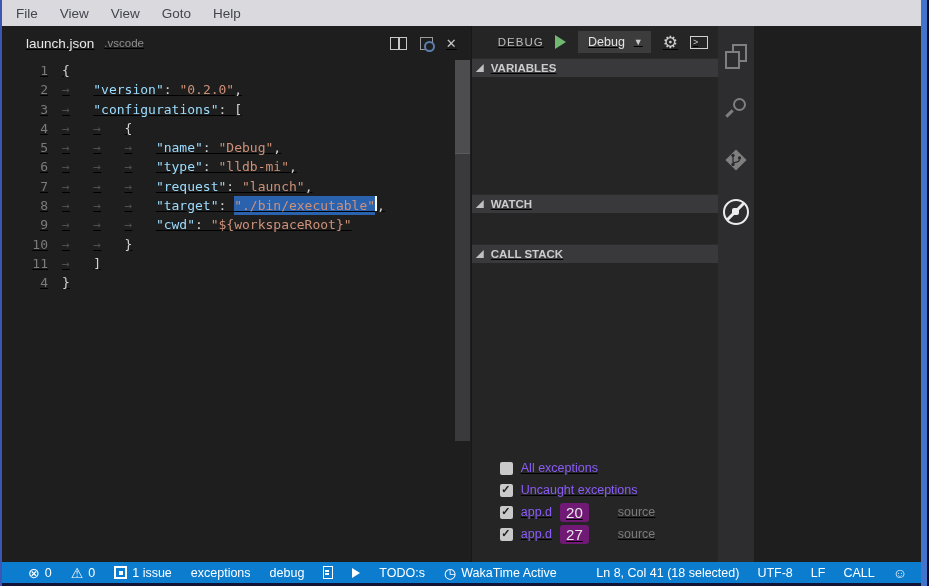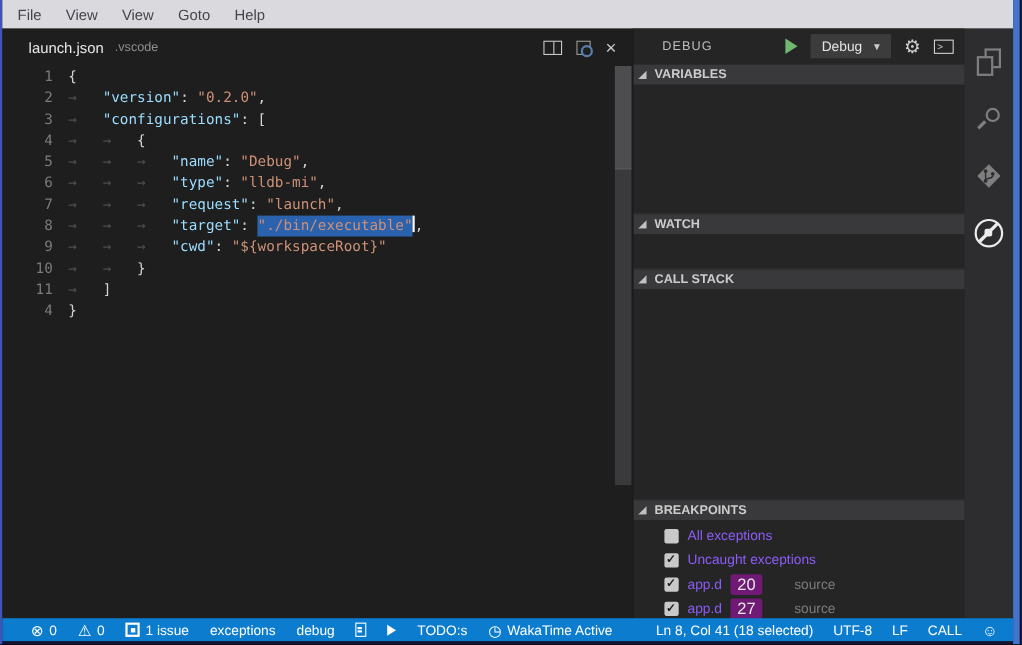--- a/index.html
+++ b/index.html
@@ -11,21 +11,21 @@
   .b-left  { position:absolute; left:0; top:0; width:2px; height:586px; background:#3d55b5; z-index:50; }
   .b-right { position:absolute; right:0; top:0; width:8px; height:586px; background:#4473ca; border-right:2px solid #0d0d2b; z-index:50; }
   .b-bottom{ position:absolute; left:0; bottom:0; width:929px; height:3px; background:#131336; z-index:49; }
 
   
   .menubar { position:absolute; left:2px; top:0; width:919px; height:26px; background:#d9d9de; display:flex; align-items:center; padding-left:14px; gap:0; }
   .menubar span { color:#45454e; font-size:13.5px; padding:0 11px; cursor:default; }
   .menubar span:first-child { padding-left:0; }
 
   
-  .content { position:absolute; left:2px; top:26px; width:926px; height:536px; display:flex; }
+  .content { position:absolute; left:2px; top:26px; width:752px; height:536px; display:flex;text-decoration:underline; }
   .editor-region { position:relative; width:573px; height:536px; background:#1e1e1e; }
   .sidebar { position:relative; width:302px; height:536px; background:#252526; border-left:1px solid #171717; display:flex; flex-direction:column; }
   .activitybar { position:relative; width:44px; height:536px; background:#2d2d30; display:flex; flex-direction:column; align-items:center; }
 
   
   .editor-title { height:34px; display:flex; align-items:center; padding:0 14px 0 24px; }
   .tab-filename { color:#e8e8e8; font-size:13.5px; }
   .tab-hint { color:#8f8f8f; font-size:11.5px; margin-left:10px; }
   .title-actions { margin-left:auto; display:flex; align-items:center; gap:13px; }
   .icon-split { width:17px; height:13px; border:1.5px solid #c8c8c8; position:relative; }
@@ -164,24 +164,20 @@
         <span class="hdr-label">WATCH</span>
       </div>
       <div class="section-body sb-watch"></div>
 
       <div class="section-header">
         <span class="twisty"></span>
         <span class="hdr-label">CALL STACK</span>
       </div>
       <div class="section-body sb-callstack"></div>
 
-      <div class="section-header">
-        <span class="twisty"></span>
-        <span class="hdr-label">BREAKPOINTS</span>
-      </div>
       <div class="section-body sb-breakpoints">
         <div class="bp-row">
           <span class="checkbox"></span>
           <span class="bp-label">All exceptions</span>
         </div>
         <div class="bp-row">
           <span class="checkbox checked"></span>
           <span class="bp-label">Uncaught exceptions</span>
         </div>
         <div class="bp-row">

